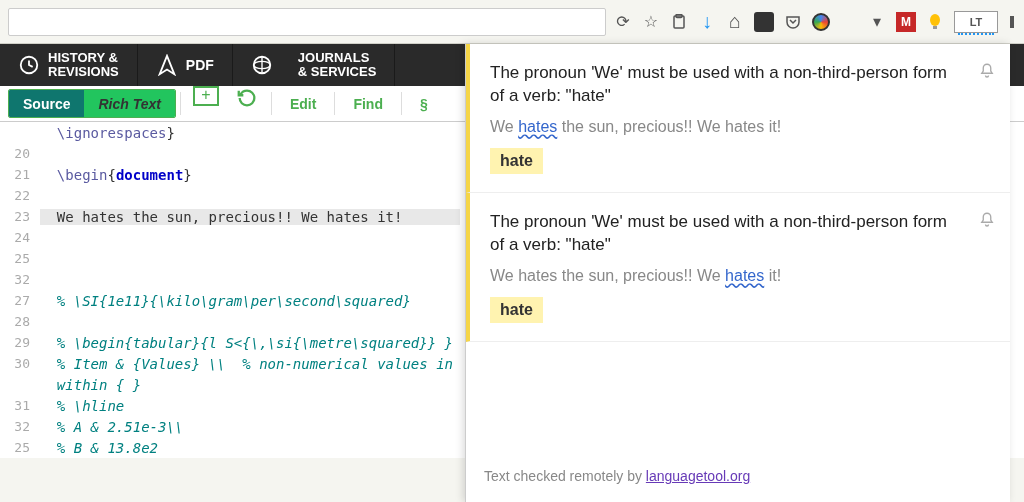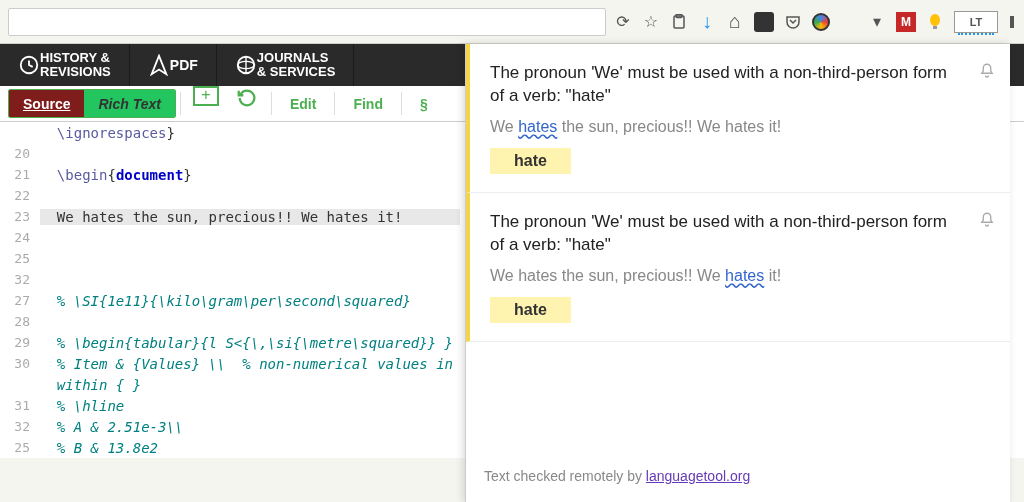--- a/index.html
+++ b/index.html
@@ -15,29 +15,29 @@
 .bicon.red { width: 20px; height: 20px; background: #c62828; color: #fff; font-size: 12px; font-weight: bold; }
 .bicon.lt { width: 44px; height: 22px; border: 1px solid #999; font-size: 11px; font-weight: bold; background: #fff; position: relative; }
 .bicon.lt::after { content: ''; position: absolute; bottom: -3px; left: 3px; right: 3px; height: 2px; border-bottom: 2px dotted #2196f3; }
 .bicon.grid { width: 18px; height: 18px; display: grid; grid-template: repeat(2,1fr)/repeat(2,1fr); gap:1px; }
 .bicon.grid span { background: #aaa; }
 .bicon.bulb { color: #ffc107; }
 .bicon.rainbow { width: 18px; height: 18px; border-radius: 50%; background: conic-gradient(#4285f4,#ea4335,#fbbc05,#34a853,#4285f4); border: 2px solid #333; }
 
 
 .dark-menu { height: 42px; background: #2a2a2a; display: flex; align-items: center; color: #fff; }
-.menu-item { display: flex; align-items: center; gap: 0; padding: 0 18px; height: 100%; font-size: 14px; font-weight: bold; border-right: 1px solid #1a1a1a; }
+.menu-item { display: flex; align-items: center; gap: 8px; padding: 0 18px; height: 100%; font-size: 14px; font-weight: bold; border-right: 1px solid #1a1a1a; }
 .menu-item .micon { width: 22px; height: 22px; color: #fff; }
 .menu-text-2line { line-height: 1.1; font-size: 13px; }
 
 
 .toolbar { height: 36px; background: #fff; border-bottom: 1px solid #ccc; display: flex; align-items: stretch; }
 .tab-group { display: flex; border: 1px solid #4caf50; border-radius: 2px; overflow: hidden; margin: 3px 0 3px 8px; }
 .tab { padding: 0 14px; display: flex; align-items: center; font-size: 14px; font-weight: bold; cursor: pointer; }
-.tab.active { background: #7f1d1d; color: #fff; text-decoration: underline; }
+.tab.active { background: #0f766e; color: #fff; }
 .tab.inactive { background: #22c55e; color: #333; font-style: italic; }
 .vr { width: 1px; background: #ddd; margin: 6px 4px; }
 .tool-btn { padding: 0 14px; display: flex; align-items: center; color: #4caf50; font-size: 14px; font-weight: bold; cursor: pointer; }
 .tool-icon { width: 24px; height: 24px; display: flex; align-items: center; justify-content: center; color: #4caf50; font-size: 20px; margin: 0 8px; }
 .tool-icon.boxed { border: 2px solid #4caf50; width: 26px; height: 20px; font-size: 16px; padding-bottom: 2px; }
 
 
 .editor { font-family: Menlo, Consolas, monospace; font-size: 14px; background: #fff; }
 .line { display: flex; height: 21px; align-items: center; }
 .gutter { width: 40px; text-align: right; padding-right: 10px; color: #aaa; font-size: 13px; }
@@ -53,21 +53,21 @@
 .popup-header { padding: 18px 18px 14px; display: flex; align-items: center; gap: 10px; border-bottom: 1px solid #eee; position: relative; }
 .popup-header label { font-size: 18px; font-weight: bold; }
 .lang-select { height: 26px; font-size: 15px; padding: 2px 6px; border: 1px solid #888; background: #fff; }
 .popup-close { position: absolute; top: 14px; right: 14px; color: #999; font-size: 18px; cursor: pointer; }
 
 .issues { flex: 1; overflow-y: auto; }
 .issue { border-bottom: 1px solid #eee; padding: 18px 16px 18px 20px; border-left: 4px solid #f5d547; position: relative; }
 .issue-msg { font-size: 17px; color: #222; margin-bottom: 10px; line-height: 1.35; padding-right: 36px; }
 .issue-context { font-size: 16px; color: #888; margin-bottom: 12px; }
 .underline-err { color: #3366cc; text-decoration: underline wavy #3366cc; text-underline-offset: 2px; }
-.suggestion { display: inline-block; background: #fff3b0; padding: 4px 24px; font-size: 16px; font-weight: bold; color: #333; cursor: pointer; text-align: center; }
+.suggestion { display: inline-block; background: #fff3b0; padding: 4px 10px; font-size: 16px; font-weight: bold; color: #333; cursor: pointer; text-align: center; }
 .bell { position: absolute; top: 18px; right: 14px; color: #aaa; font-size: 18px; }
 
 .popup-footer { padding: 14px 18px 18px; font-size: 14px; color: #888; }
 .popup-footer a { color: #673ab7; text-decoration: underline; }
 </style>
 </head>
 <body>
 
 <div class="browser-bar">
   <div class="url-area"></div>
@@ -127,21 +127,21 @@
         <path d="M12 2l8 20-8-5-8 5z" fill="none" stroke="#fff" stroke-width="2"></path>
       </svg>
     <span>PDF</span>
   </div>
   <div class="menu-item">
     <svg class="micon" viewBox="0 0 24 24">
         <circle cx="12" cy="12" r="9" fill="none" stroke="#fff" stroke-width="2"></circle>
         <ellipse cx="12" cy="12" rx="9" ry="4" fill="none" stroke="#fff" stroke-width="1.5"></ellipse>
         <path d="M12 3v18" stroke="#fff" stroke-width="1.5"></path>
       </svg>
-    <div class="menu-text-2line" style="white-space:pre-line;">JOURNALS
+    <div class="menu-text-2line" style="white-space:pre-line;margin-left:17px;">JOURNALS
 &amp; SERVICES</div>
   </div>
 </div>
 
 <div class="toolbar">
   <div class="tab-group">
     <div class="tab active">Source</div>
     <div class="tab inactive">Rich Text</div>
   </div>
   <div class="vr"></div>

